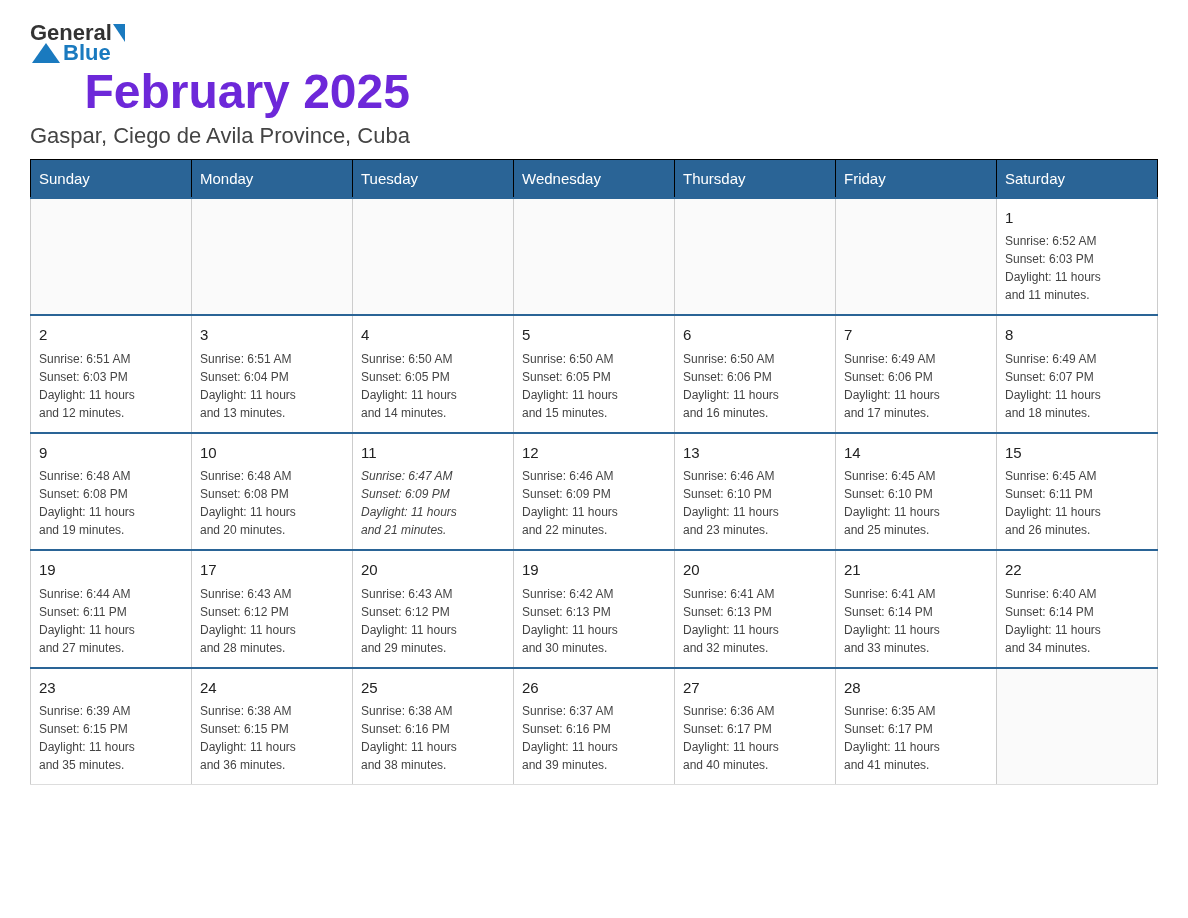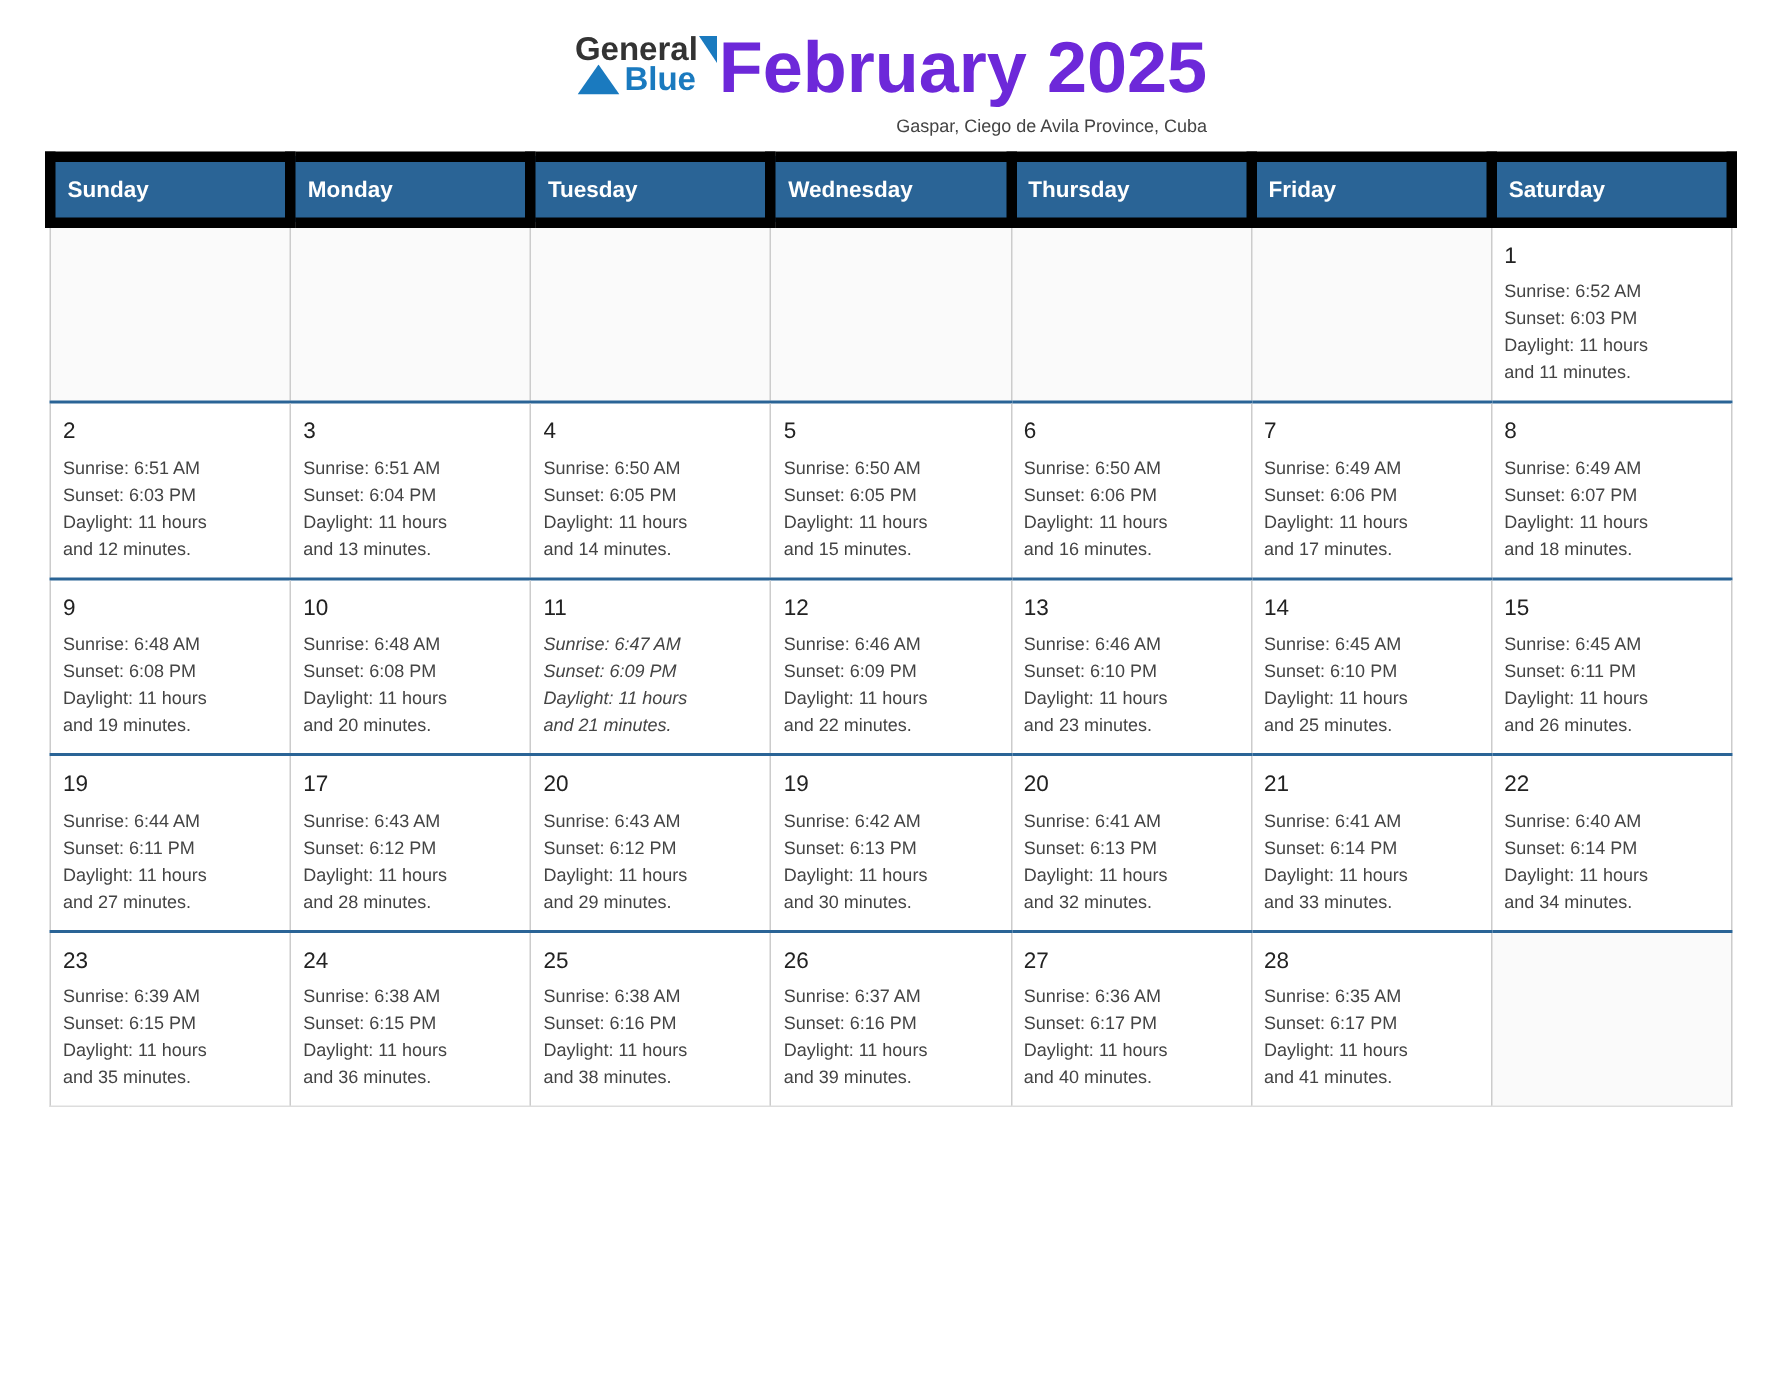--- a/index.html
+++ b/index.html
@@ -5,22 +5,23 @@
     * { box-sizing: border-box; margin: 0; padding: 0; }
     body {
       font-family: Arial, sans-serif;
       background: #fff;
       padding: 20px 30px;
       color: #333;
     }
     .header {
       display: flex;
       align-items: flex-start;
-      justify-content: center;
+      justify-content: space-between;
       margin-bottom: 10px;
+      flex-direction: column;
     }
     .logo-container {
       display: flex;
       flex-direction: column;
       align-items: flex-start;
     }
     .logo-text {
       display: flex;
       align-items: center;
       font-size: 22px;
@@ -46,37 +47,37 @@
     .title-section {
       text-align: right;
     }
     .month-title {
       font-size: 48px;
       font-weight: bold;
       color: #6d28d9;
       line-height: 1.1;
     }
     .subtitle {
-      font-size: 12px;
+      font-size: 22px;
       color: #444;
       margin-top: 4px;
     }
     .calendar {
       width: 100%;
       border-collapse: collapse;
       margin-top: 10px;
     }
     .calendar thead th {
       background-color: #2a6496;
       color: #fff;
       padding: 10px 8px;
       text-align: left;
       font-size: 15px;
-      font-weight: bold;
-      border: 7px solid #000000;
+      font-weight: normal;
+      border: 1px solid #000000;
     }
     .calendar tbody td {
       vertical-align: top;
       padding: 8px 8px 10px 8px;
       border: 1px solid #ccc;
       border-top: 2px solid #2a6496;
       font-size: 12.5px;
       line-height: 1.5;
       width: 14.28%;
       min-height: 100px;

